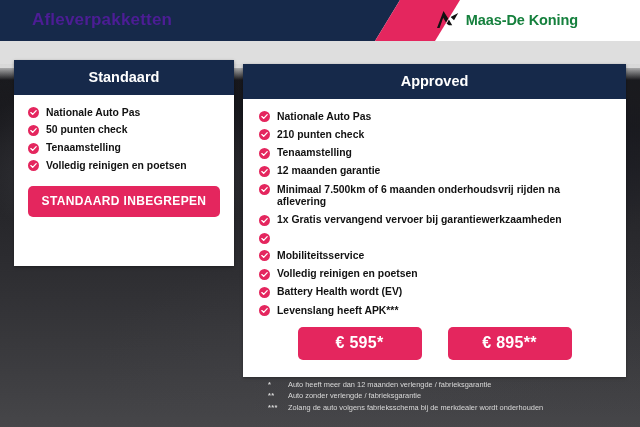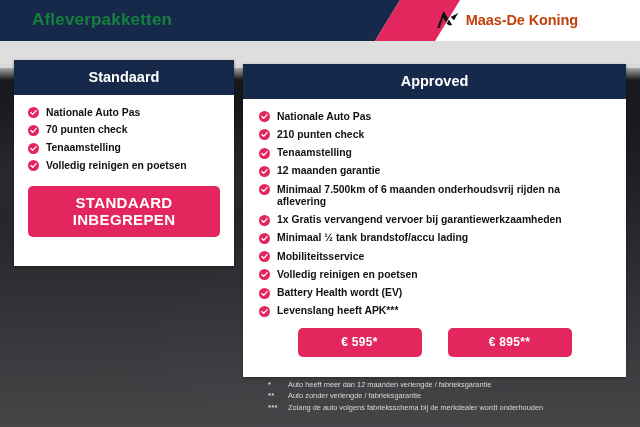--- a/index.html
+++ b/index.html
@@ -64,35 +64,35 @@
   #header-pink {
     position: absolute; left: 360px; top: 0; height: 41px; width: 100px;
     background: #e4265e;
     clip-path: polygon(40px 0, 100px 0, 75px 41px, 15px 41px);
   }
   #header-title {
     position: absolute;
     left: 32px; top: 10px;
     font-size: 17px;
     font-weight: bold;
-    color: #15803d;
+    color: #4c1d95;
     letter-spacing: 0.2px;
   }
   #brand {
     position: absolute;
     right: 62px; top: 11px;
     display: flex;
     align-items: center;
     gap: 7px;
   }
   #brand-mark { display: block; }
   #brand-name {
     font-size: 14.5px;
     font-weight: bold;
-    color: #c2410c;
+    color: #15803d;
     letter-spacing: -0.1px;
     white-space: nowrap;
   }
 
   
   .card {
     position: absolute;
     background: #ffffff;
     box-shadow: 0 1px 3px rgba(0,0,0,0.35);
   }
@@ -143,33 +143,33 @@
     border-radius: 5px;
     font-family: "Liberation Sans", sans-serif;
     font-weight: bold;
     text-align: center;
     cursor: pointer;
   }
   #btn-standaard-inbegrepen {
     width: 192px;
     margin-top: 9px;
     padding: 8px 0 9px 0;
-    font-size: 15px;
+    font-size: 12px;
     letter-spacing: 0.35px;
   }
   #price-row {
     display: flex;
     justify-content: center;
     gap: 26px;
     margin-top: 10px;
   }
   .price-pill {
     width: 124px;
     padding: 7px 0 8px 0;
-    font-size: 12px;
+    font-size: 16px;
     letter-spacing: 0.3px;
   }
 
   
   #footnotes {
     position: absolute;
     left: 268px; top: 379px;
     width: 360px;
   }
   .footnote-row {
@@ -225,21 +225,21 @@
               <circle cx="8" cy="8" r="8" fill="#e4265e"></circle>
               <path d="M4.2 8.1 L6.8 10.7 L11.9 5.3" stroke="#ffffff" stroke-width="1.9" fill="none" stroke-linecap="round" stroke-linejoin="round"></path>
             </svg>
           <span class="feature-text">Nationale Auto Pas</span>
         </li>
         <li class="feature-item">
           <svg class="check-icon" viewBox="0 0 16 16">
               <circle cx="8" cy="8" r="8" fill="#e4265e"></circle>
               <path d="M4.2 8.1 L6.8 10.7 L11.9 5.3" stroke="#ffffff" stroke-width="1.9" fill="none" stroke-linecap="round" stroke-linejoin="round"></path>
             </svg>
-          <span class="feature-text">70 punten check</span>
+          <span class="feature-text">50 punten check</span>
         </li>
         <li class="feature-item">
           <svg class="check-icon" viewBox="0 0 16 16">
               <circle cx="8" cy="8" r="8" fill="#e4265e"></circle>
               <path d="M4.2 8.1 L6.8 10.7 L11.9 5.3" stroke="#ffffff" stroke-width="1.9" fill="none" stroke-linecap="round" stroke-linejoin="round"></path>
             </svg>
           <span class="feature-text">Tenaamstelling</span>
         </li>
         <li class="feature-item">
           <svg class="check-icon" viewBox="0 0 16 16">
@@ -297,21 +297,20 @@
               <circle cx="8" cy="8" r="8" fill="#e4265e"></circle>
               <path d="M4.2 8.1 L6.8 10.7 L11.9 5.3" stroke="#ffffff" stroke-width="1.9" fill="none" stroke-linecap="round" stroke-linejoin="round"></path>
             </svg>
           <span class="feature-text">1x Gratis vervangend vervoer bij garantiewerkzaamheden</span>
         </li>
         <li class="feature-item">
           <svg class="check-icon" viewBox="0 0 16 16">
               <circle cx="8" cy="8" r="8" fill="#e4265e"></circle>
               <path d="M4.2 8.1 L6.8 10.7 L11.9 5.3" stroke="#ffffff" stroke-width="1.9" fill="none" stroke-linecap="round" stroke-linejoin="round"></path>
             </svg>
-          <span class="feature-text">Minimaal ½ tank brandstof/accu lading</span>
         </li>
         <li class="feature-item">
           <svg class="check-icon" viewBox="0 0 16 16">
               <circle cx="8" cy="8" r="8" fill="#e4265e"></circle>
               <path d="M4.2 8.1 L6.8 10.7 L11.9 5.3" stroke="#ffffff" stroke-width="1.9" fill="none" stroke-linecap="round" stroke-linejoin="round"></path>
             </svg>
           <span class="feature-text">Mobiliteitsservice</span>
         </li>
         <li class="feature-item">
           <svg class="check-icon" viewBox="0 0 16 16">

